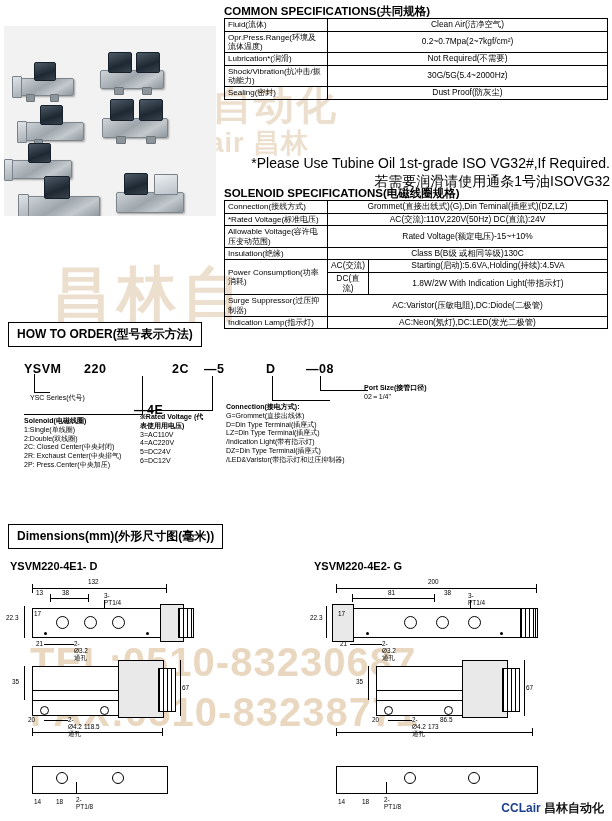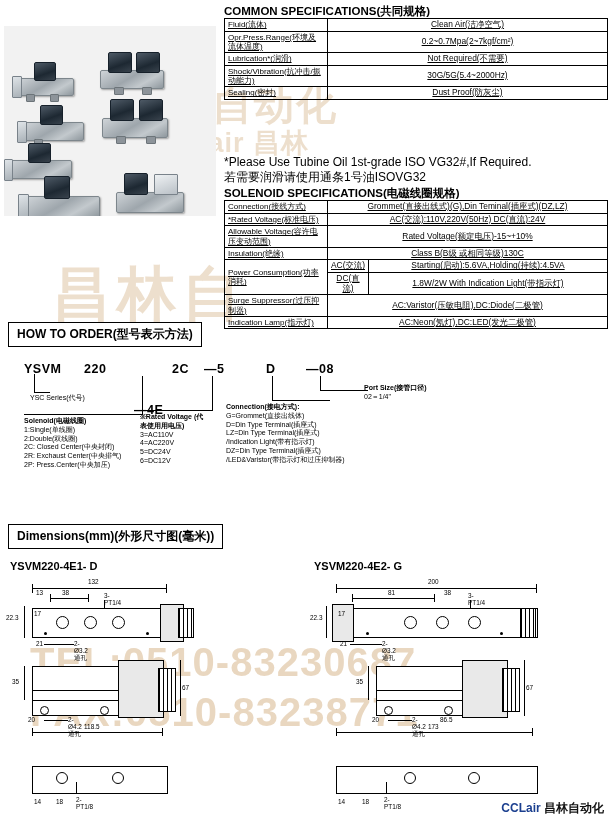--- a/index.html
+++ b/index.html
@@ -21,26 +21,26 @@
     background:#f2f2f2;overflow:hidden;}
   .valve{position:absolute;background:linear-gradient(150deg,#cfd4d8,#9ea6ac 45%,#c3c9cd 70%,#8e979d);
     border:1px solid #7d868c;border-radius:2px;box-shadow:1px 1px 2px rgba(0,0,0,.35);}
   .coil{position:absolute;background:linear-gradient(160deg,#4e5a66,#1d2832 60%,#39434d);
     border:1px solid #16202a;border-radius:2px;}
   .cap{position:absolute;background:linear-gradient(160deg,#dfe4e8,#a9b1b7);border:1px solid #79828a;border-radius:1px;}
   .port{position:absolute;background:#8d949a;border:1px solid #6c7479;border-radius:1px;}
 
   
   .sect-title{font-weight:bold;font-size:11.5px;}
-  table.spec{border-collapse:collapse;position:absolute;font-size:8.4px;text-decoration:underline;}
+  table.spec{border-collapse:collapse;position:absolute;font-size:8.4px;}
   table.spec td{border:1px solid #000;padding:1px 3px;line-height:1.15;}
   table.spec td.lab{width:96px;font-size:8px;}
   table.spec td.ctr{text-align:center;}
   .tiny{font-size:6.6px;line-height:1.1;}
-  .note{position:absolute;font-size:12px;line-height:1.25;}
+  .note{position:absolute;font-size:14px;line-height:1.25;text-align:right;}
 
   
   .boxhead{position:absolute;border:1.6px solid #000;padding:3px 8px;font-weight:bold;font-size:12px;background:#fff;}
 
   
   .ordercode{position:absolute;font-size:12.5px;font-weight:bold;letter-spacing:.5px;}
   .leader{position:absolute;background:#000;}
   .lbl{position:absolute;font-size:7px;line-height:1.25;}
   .lbl b{font-weight:bold;}
 

